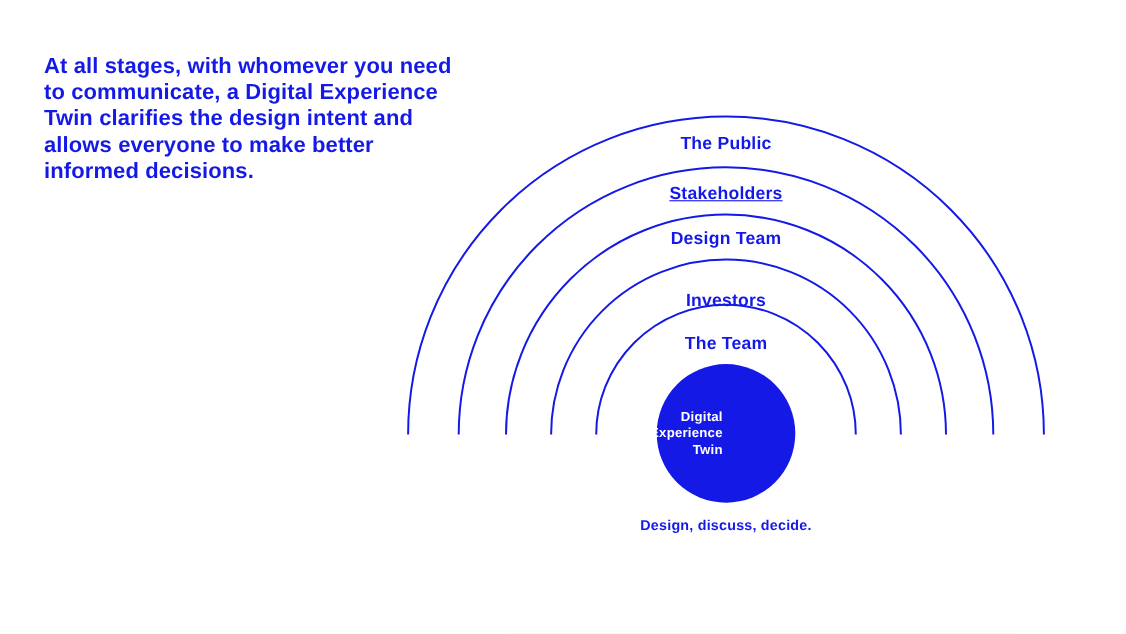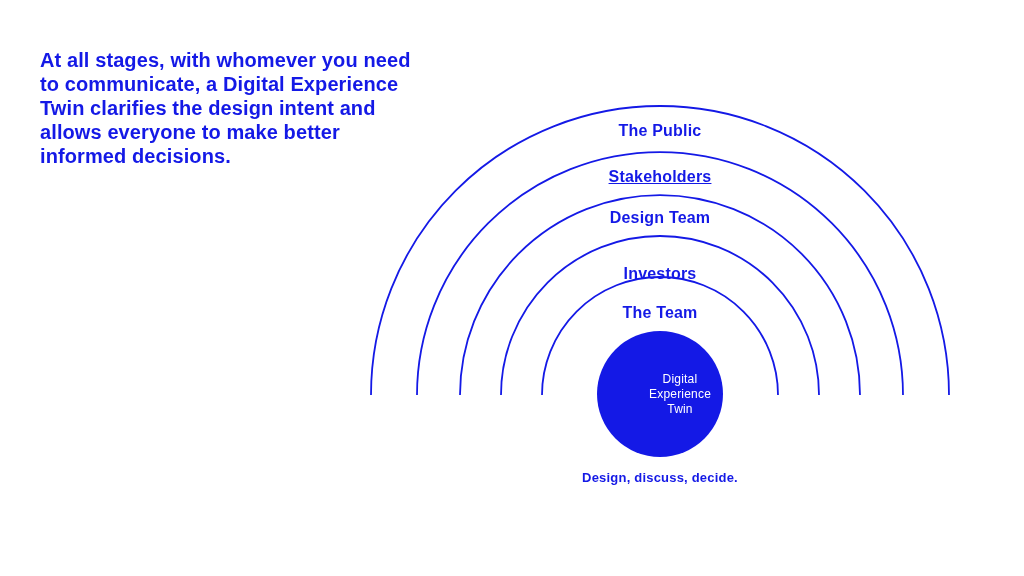--- a/index.html
+++ b/index.html
@@ -58,28 +58,28 @@
     white-space:nowrap;
     letter-spacing:0.2px;
   }
   .ring-label.l0{top:122px;}
   .ring-label.l1{top:168px;text-decoration:underline;}
   .ring-label.l2{top:209px;text-align:right;}
   .ring-label.l3{top:265px;}
   .ring-label.l4{top:304px;}
   .center-label{
     position:absolute;
-    left:680px;
+    left:624px;
     top:394px;
     transform:translate(-50%,-50%);
     color:var(--text-on-accent);
     font-size:12px;
     line-height:15px;
-    font-weight:400;
-    text-align:center;
+    font-weight:700;
+    text-align:right;
     white-space:pre-line;
     letter-spacing:0.2px;
   }
   .caption{
     position:absolute;
     left:660px;
     top:470px;
     transform:translateX(-50%);
     color:var(--accent);
     font-size:13px;

